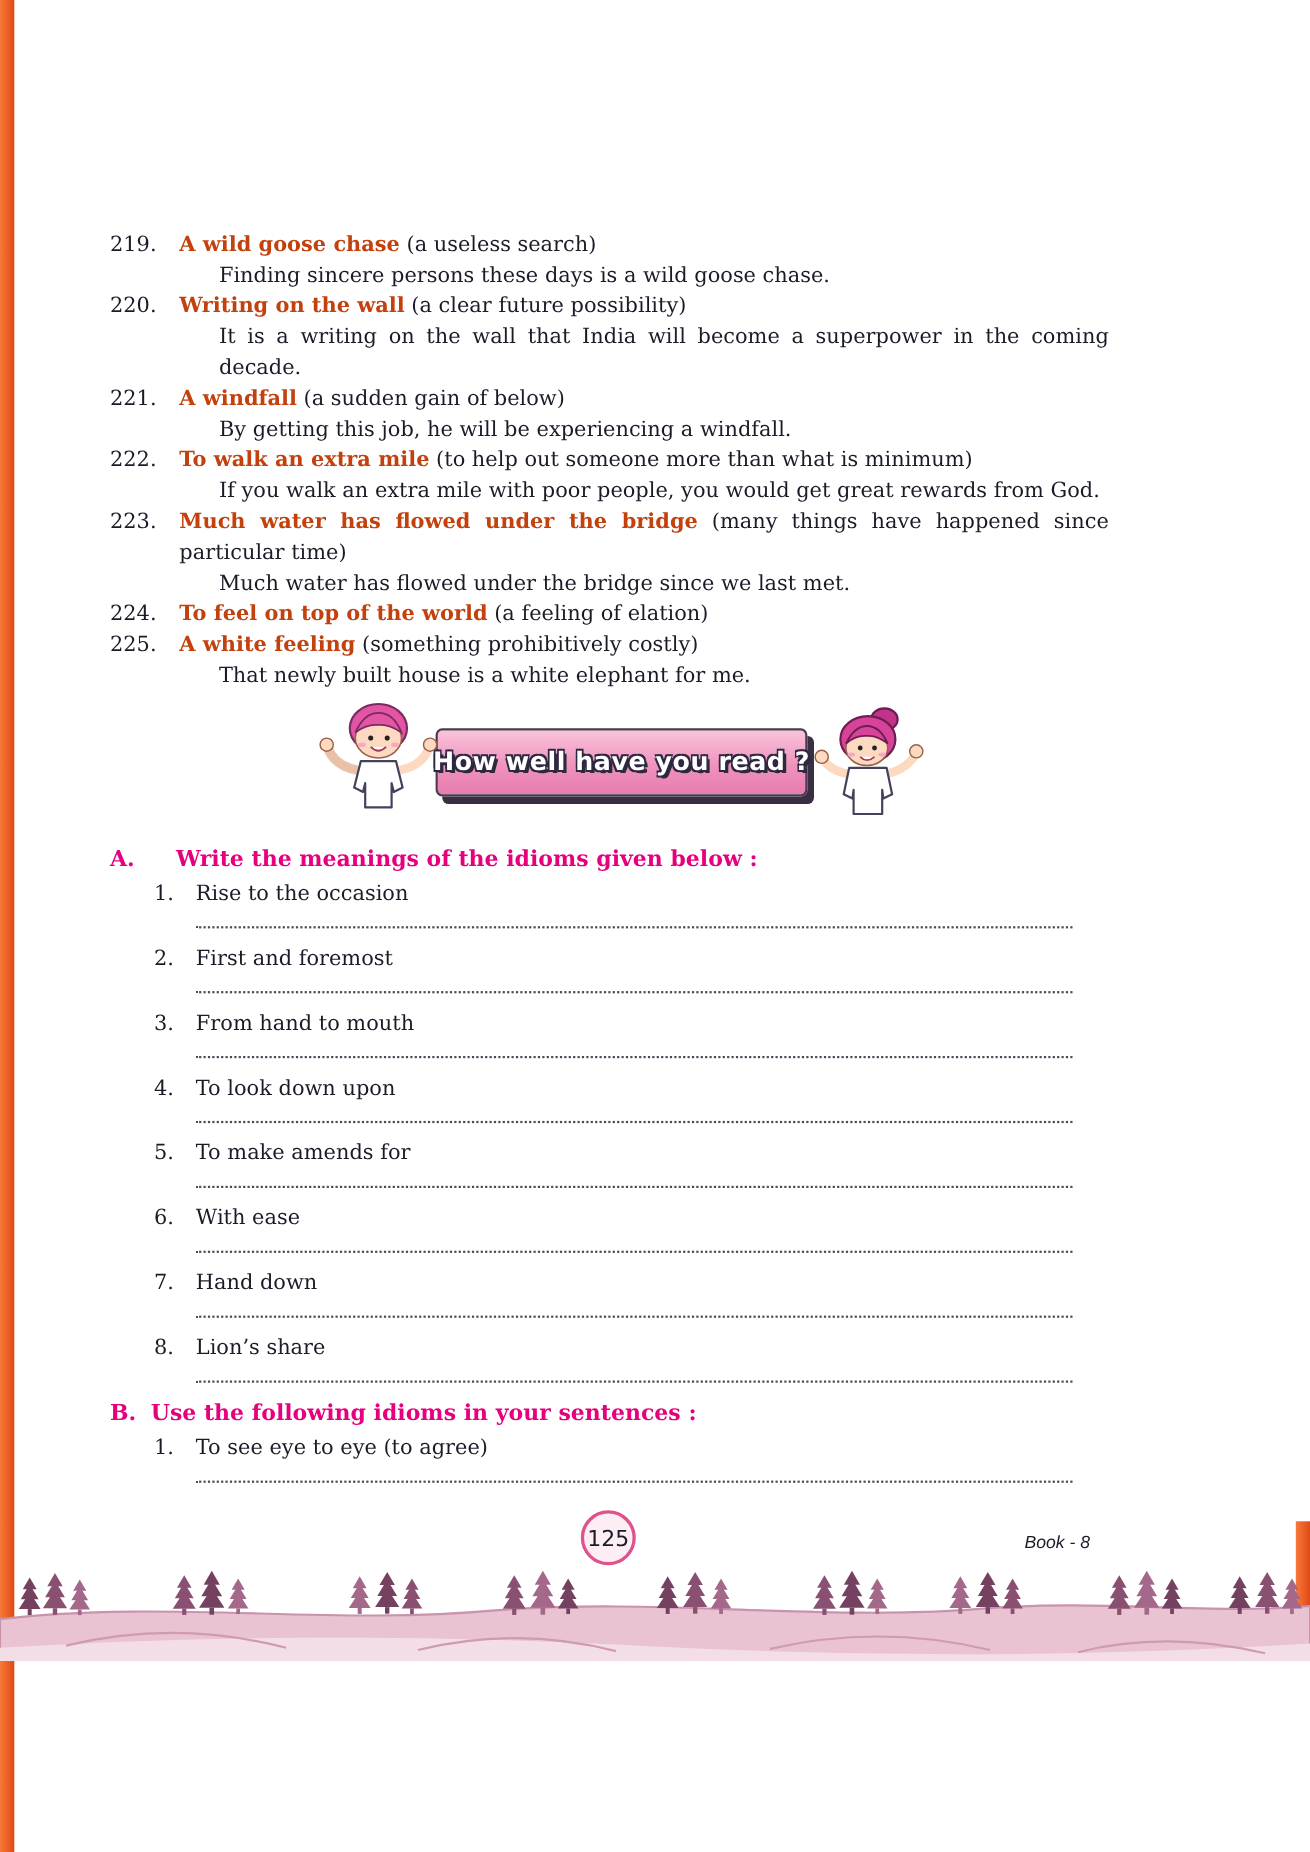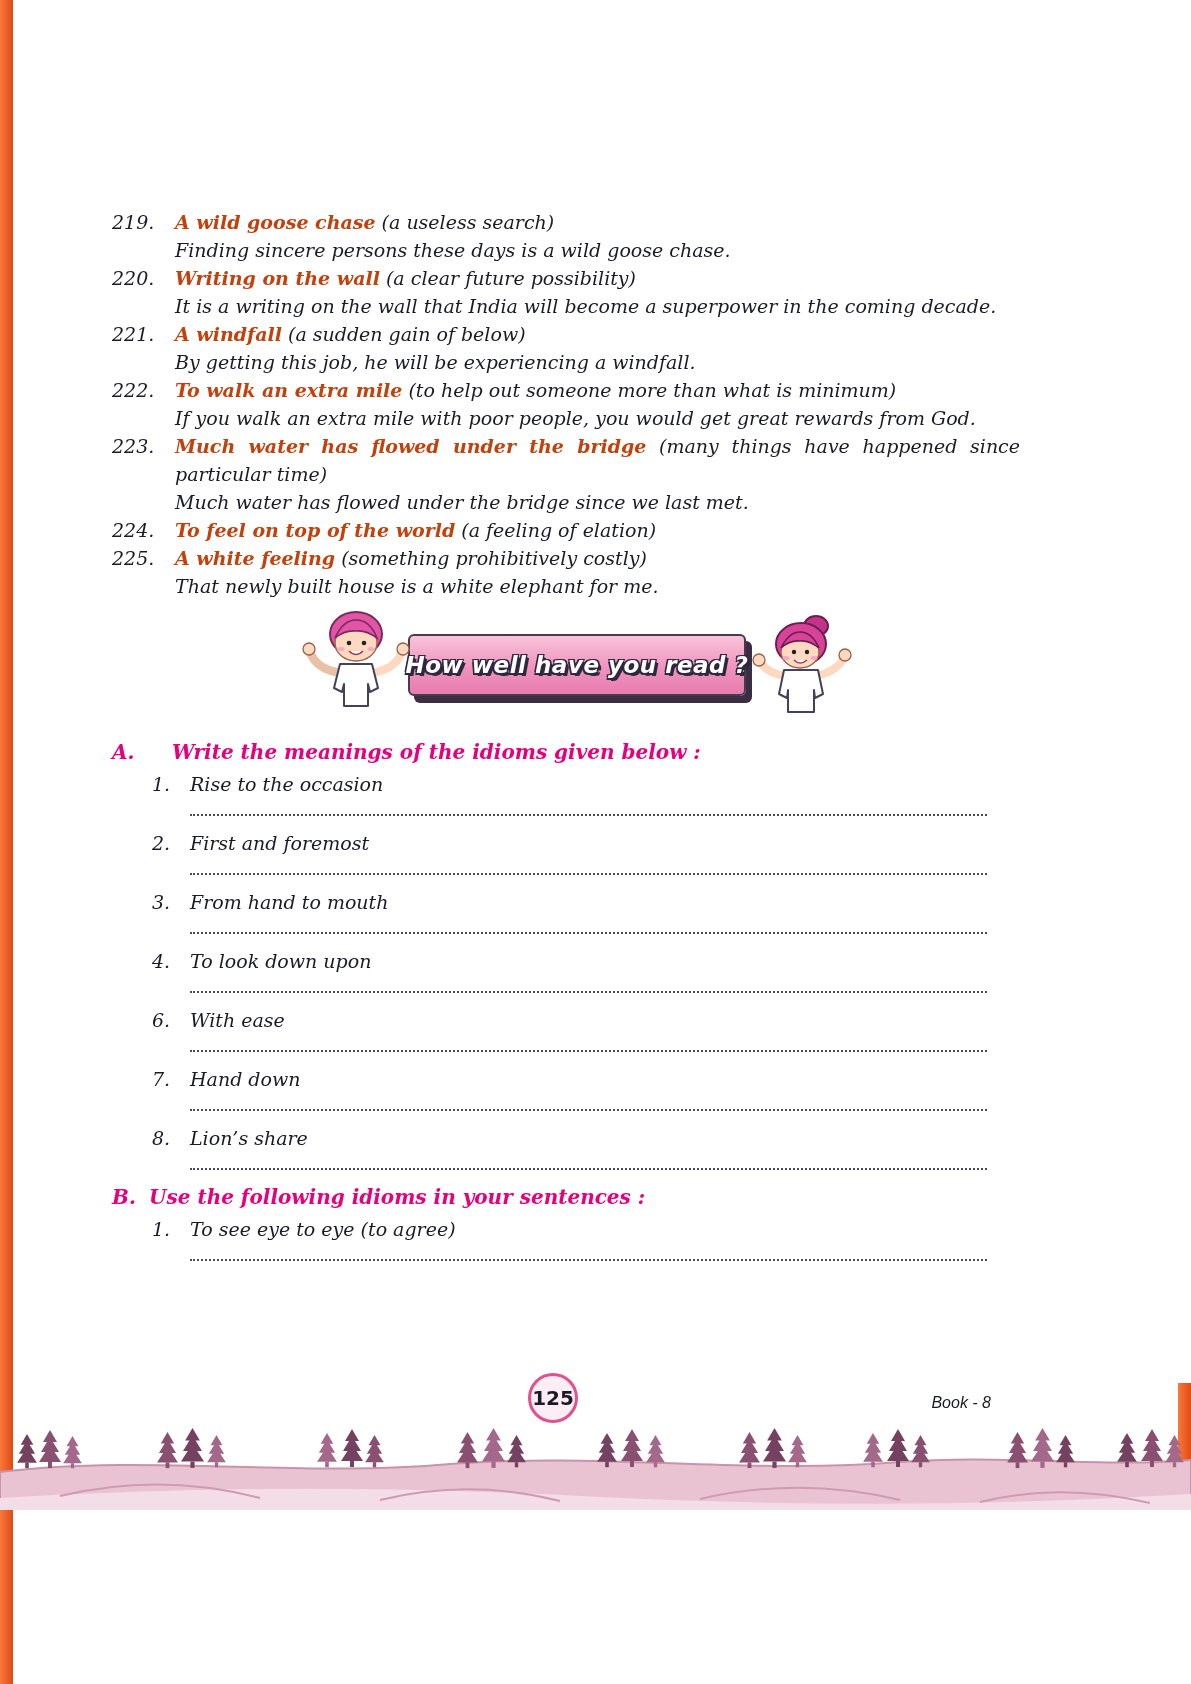--- a/index.html
+++ b/index.html
@@ -10,29 +10,29 @@
   }
   .strip-left {
     position:absolute; left:0; top:0; width:13px; height:100%;
     background:linear-gradient(90deg,#f8793a,#e04a14);
   }
   .strip-right-bottom {
     position:absolute; right:0; top:1383px; width:13px; height:122px;
     background:linear-gradient(90deg,#f8793a,#e04a14);
   }
   .content {
-    position:absolute; left:112px; top:208px; width:908px;
-    font-size:19px; line-height:28px; color:#1b1b28;font-style:italic;
+    position:absolute; left:100px; top:208px; width:908px;
+    font-size:19px; line-height:28px; color:#1b1b28;
   }
   
   .idiom-entry { display:flex; }
   .idiom-entry .num { width:63px; flex:none; }
   .idiom-body { flex:1; text-align:justify; }
   .iname { color:#c2410c; font-weight:bold; }
-  .example { text-align:justify; }
+  .example { text-align:justify;margin-left:36px; }
   
   .banner-row { position:relative; height:128px; }
   .banner { position:absolute; left:190px; top:2px; width:548px; height:120px; }
   .banner-bar {
     position:absolute; left:106px; top:32px; width:338px; height:62px;
     background:linear-gradient(180deg,#f9c4da 0%, #ef93bd 55%, #e77cb0 100%);
     border:2px solid #4a3a50; border-radius:6px;
     box-shadow:6px 7px 0 #3a2f42;
     display:flex; align-items:center; justify-content:center;
   }
@@ -54,21 +54,21 @@
   .ex-num { display:inline-block; width:38px; }
   .dotline {
     margin-left:38px; height:18px;
     border-bottom:2.6px dotted #4a4a58;
   }
   
   .page-circle {
     position:absolute; left:528px; top:1373px; width:50px; height:50px;
     border-radius:50%; border:3px solid #e0518e; background:#fdeef5;
     display:flex; align-items:center; justify-content:center;
-    font-weight:bold; font-size:20px; color:#1b1b28; z-index:5;
+    font-weight:normal; font-size:20px; color:#1b1b28; z-index:5;
     font-family:"DejaVu Sans", sans-serif;
   }
   .book-label {
     position:absolute; right:200px; top:1394px; z-index:5;
     font-family:"Liberation Sans", sans-serif; font-size:16px; color:#1b1b28;font-style:italic;
   }
   .footer-art { position:absolute; left:0; top:1402px; width:1191px; height:108px; z-index:1; }
 </style>
 </head>
 <body>
@@ -193,20 +193,24 @@
       </div>
       <div class="ex-item">
         <div><span class="ex-num">3.</span><span>From hand to mouth</span></div>
         <div class="dotline"></div>
       </div>
       <div class="ex-item">
         <div><span class="ex-num">4.</span><span>To look down upon</span></div>
         <div class="dotline"></div>
       </div>
       <div class="ex-item">
+        <div><span class="ex-num">5.</span><span>To make amends for</span></div>
+        <div class="dotline"></div>
+      </div>
+      <div class="ex-item">
         <div><span class="ex-num">6.</span><span>With ease</span></div>
         <div class="dotline"></div>
       </div>
       <div class="ex-item">
         <div><span class="ex-num">7.</span><span>Hand down</span></div>
         <div class="dotline"></div>
       </div>
       <div class="ex-item">
         <div><span class="ex-num">8.</span><span>Lion’s share</span></div>
         <div class="dotline"></div>

